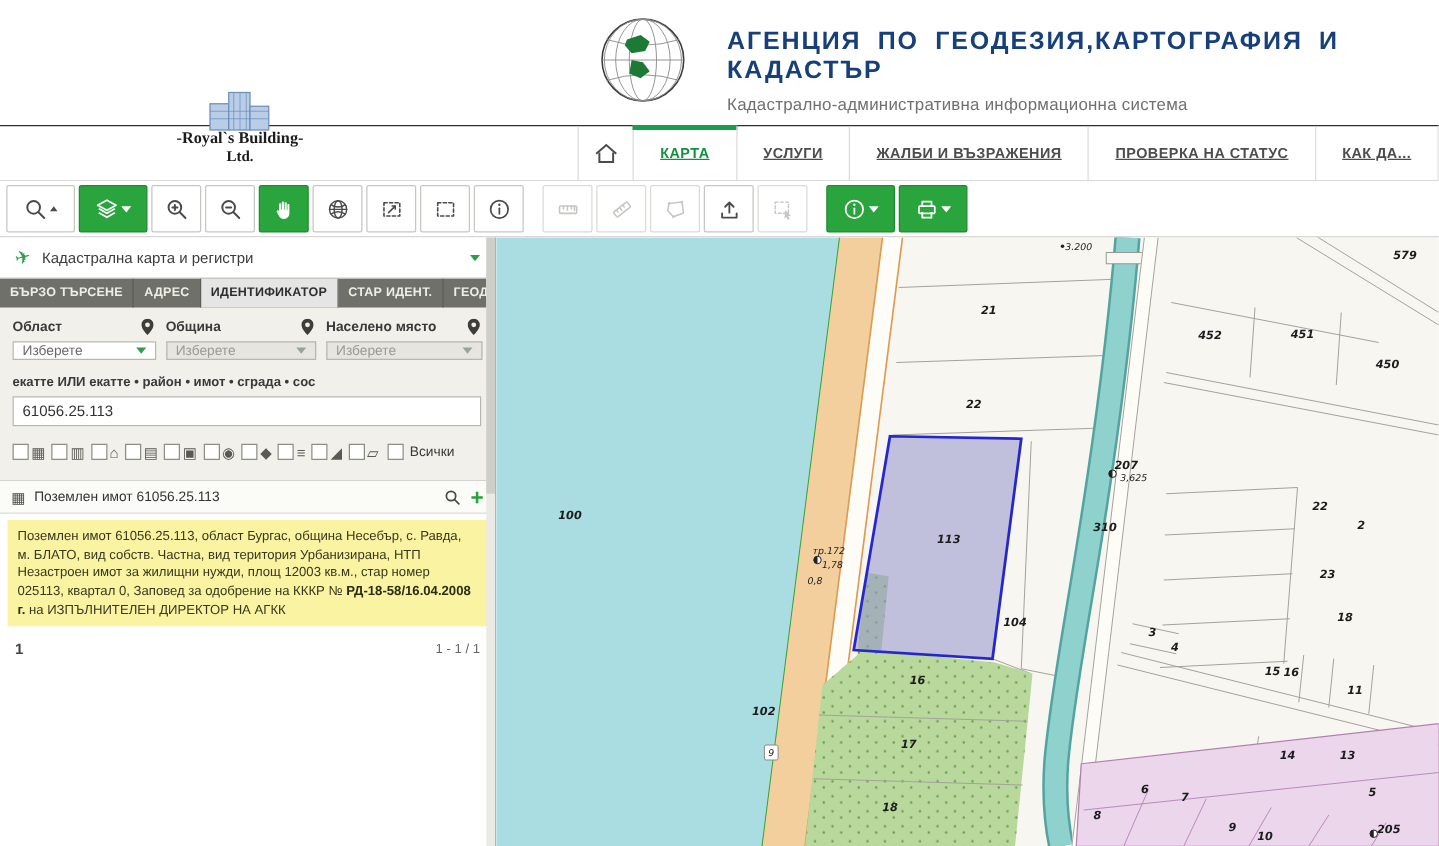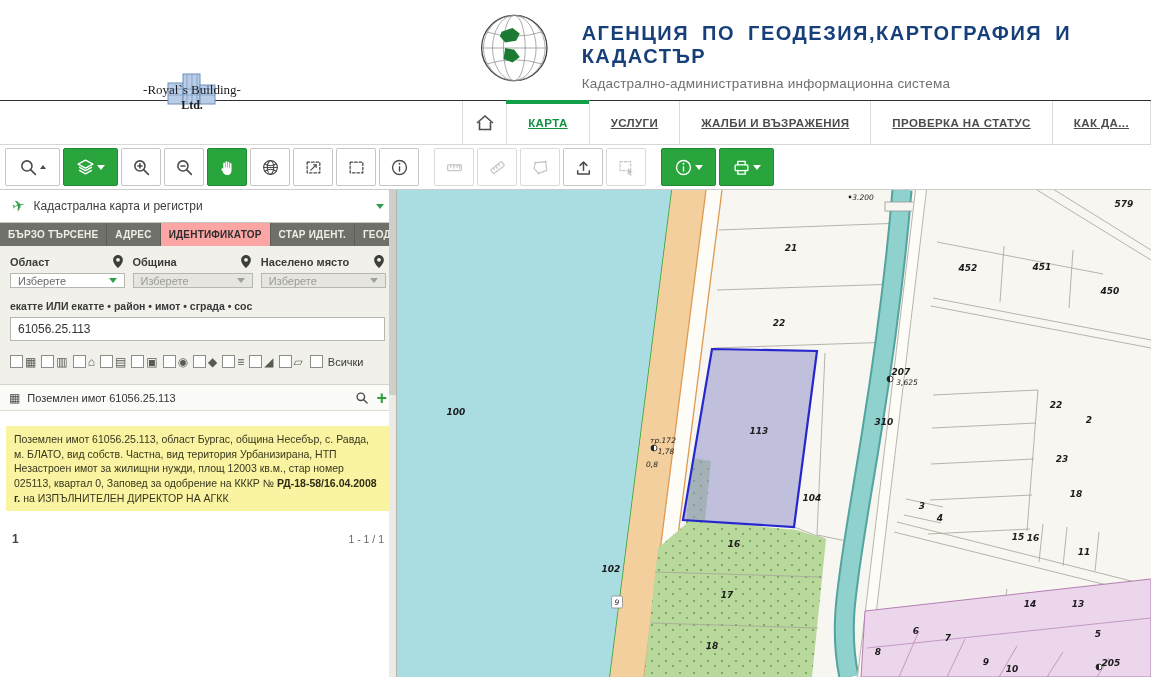--- a/index.html
+++ b/index.html
@@ -9,21 +9,21 @@
 
   
   .header { position:relative; height:100px; background:#fff; }
   .agency { position:absolute; left:478px; top:8px; display:flex; gap:31px; }
   .agency-titles { padding-top:14px; }
   .agency-title { font-size:20px; font-weight:bold; color:#17407b; letter-spacing:1.5px; word-spacing:6px; }
   .agency-subtitle { margin-top:8px; font-size:13.5px; color:#707070; letter-spacing:.2px; }
   .partner { position:absolute; left:122px; top:70px; width:140px; text-align:center; z-index:3;
              font-family:"Liberation Serif", serif; color:#1c1c1c; }
   .partner svg { display:block; margin:0 auto -24px auto; }
-  .partner-l1 { font-size:13px; font-weight:normal; position:relative; }
+  .partner-l1 { font-size:13px; font-weight:bold; position:relative;margin-top:20px; }
   .partner-l2 { font-size:12px; font-weight:bold; position:relative; }
 
   
   .navbar { height:45px; display:flex; background:#fff; border-top:1px solid #2e2e2e; border-bottom:1px solid #d8d8d8; }
   .nav-spacer { width:483px; }
   .nav-home { width:46px; display:flex; align-items:center; justify-content:center; border-left:1px solid #dcdcdc; color:#4c4c4c; }
   .nav-item { position:relative; padding:0 21px; display:flex; align-items:center; font-size:11.5px; font-weight:bold;
               color:#4c4c4c; letter-spacing:.4px; border-left:1px solid #dcdcdc; white-space:nowrap; cursor:default;text-decoration:underline; }
   .nav-item:last-child { border-right:1px solid #dcdcdc; }
   .nav-item.active { color:#0f9140; }
@@ -53,21 +53,21 @@
                 gap:9px; padding:0 12px; }
   .jet-icon { color:#2f9e4f; font-size:15px; display:inline-block; transform:rotate(-14deg); }
   .map-select-label { flex:1; font-size:12px; color:#3c3c3c; }
   .selcaret { width:0; height:0; border-left:4px solid transparent; border-right:4px solid transparent;
               border-top:5px solid #2f9e4f; }
   .selcaret.gray { border-top-color:#9aa39b; }
 
   .tabs { display:flex; background:#70706a; }
   .tab { padding:6px 8px 6px 8px; font-size:10px; font-weight:bold; color:#eeeee6; border-right:1px solid #5d5d57;
          letter-spacing:.2px; white-space:nowrap; }
-  .tab.active { background:#fca5a5; color:#2e2e2e; }
+  .tab.active { background:#e5e5e5; color:#2e2e2e; }
 
   .form { padding:9px 10px 0 10px; }
   .field-row { display:flex; gap:8px; }
   .field { }
   .f1 { width:118px; } .f2 { width:124px; } .f3 { width:129px; }
   .field-label { display:flex; align-items:center; justify-content:space-between; font-size:11px; font-weight:bold;
                  color:#3a3a3a; margin-bottom:5px; padding-right:2px; }
   .pin { flex:none; }
   .select { height:15px; border:1px solid #b7b7b1; background:#fff; display:flex; align-items:center;
             justify-content:space-between; padding:0 7px; font-size:11px; color:#6a6a6a; }
@@ -89,21 +89,21 @@
   .filter { display:flex; align-items:center; gap:2px; }
   .ficon { font-size:12px; color:#5a5a55; line-height:1; }
   .fall { display:flex; align-items:center; gap:5px; font-size:11px; color:#3a3a3a; margin-left:2px; }
 
   .results { flex:1; margin-top:6px; background:#fff; border-top:1px solid #d4d4ce; display:flex; flex-direction:column; }
   .result-header { height:26px; display:flex; align-items:center; gap:7px; padding:0 9px; background:#fbfbf8;
                    border-bottom:1px solid #ddddd8; }
   .grid-glyph { font-size:12px; color:#4c4c48; line-height:1; }
   .result-title { flex:1; font-size:11px; font-weight:normal; color:#333; }
   .plus { font-size:18px; font-weight:bold; color:#28a23c; line-height:1; }
-  .result-body { margin:15px 6px; background:#faf3a2; padding:6px 8px; font-size:10.5px; color:#38381f; line-height:1.4; }
+  .result-body { margin:5px 6px; background:#faf3a2; padding:6px 8px; font-size:10.5px; color:#38381f; line-height:1.4; }
   .result-body b { color:#2d2d14; }
   .pager { display:flex; justify-content:space-between; align-items:center; padding:6px 12px; font-size:11px; color:#444; }
   .page-num { font-weight:bold; font-size:12px; }
   .page-range { color:#666; font-size:10.5px; }
 
   .sb-track { position:absolute; right:0; top:0; width:7px; height:100%; background:#eceae5; }
   .sb-thumb { position:absolute; right:0; top:0; width:7px; height:205px; background:#cfcfc9; }
 
   
   .map { position:relative; flex:1; background:#f7f6f0;font-style:italic; }

